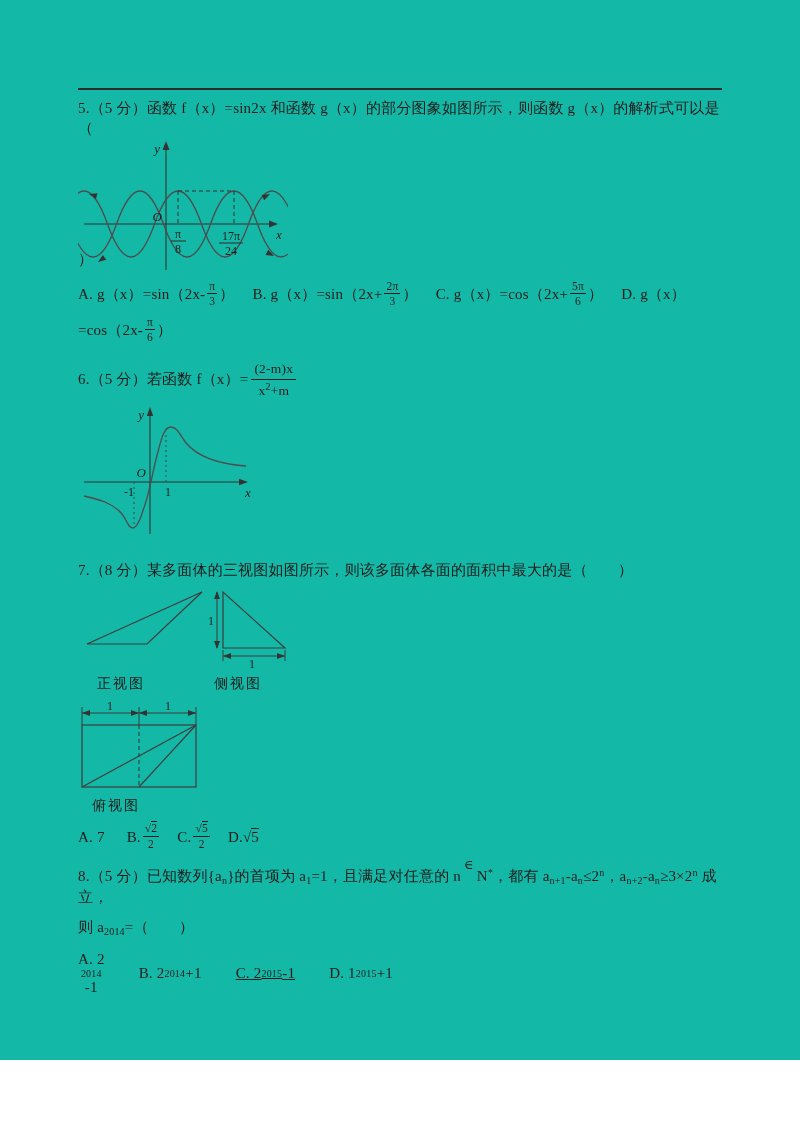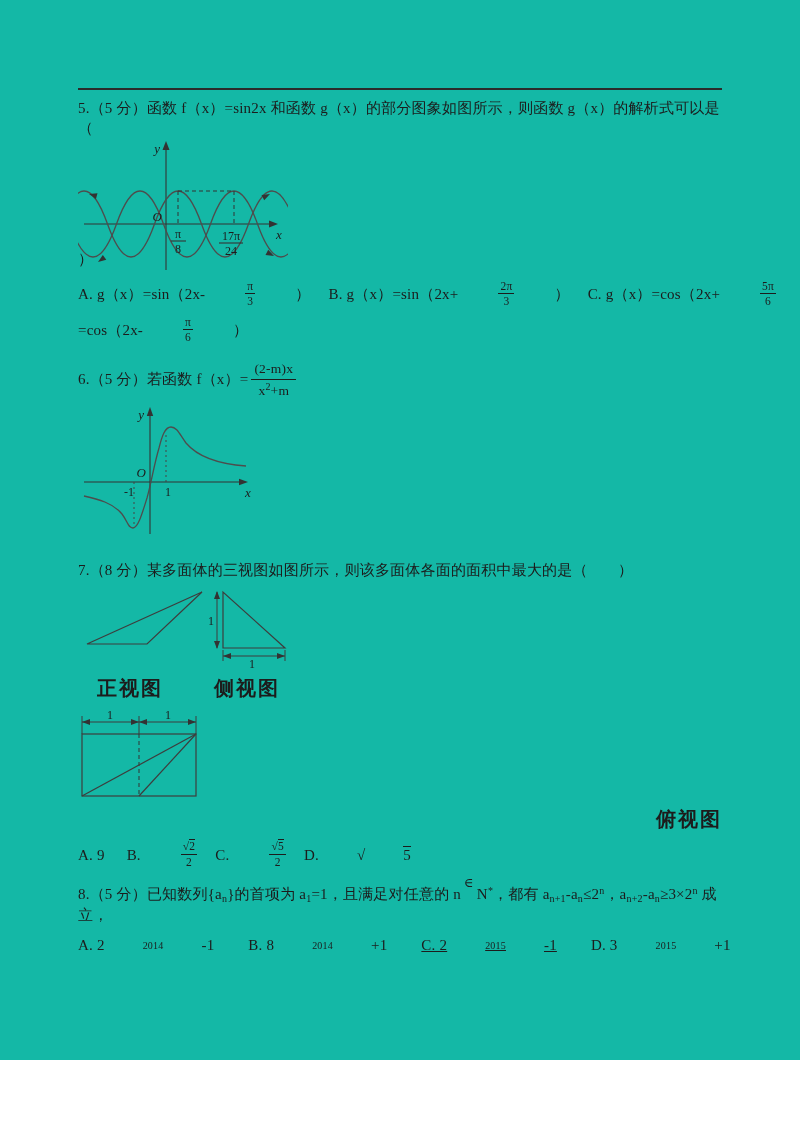--- a/index.html
+++ b/index.html
@@ -4,36 +4,36 @@
 <style>
   html,body{margin:0;padding:0;background:#fff;}
   body{font-family:"Liberation Serif","DejaVu Serif",serif;color:#1c1c1c;}
   .page{position:relative;width:800px;height:1060px;background:#14b8a6;box-sizing:border-box;padding:0 78px;overflow:hidden;}
   .rule{border:none;border-top:2px solid #2b2b2b;margin:88px 0 0 0;}
   .stem{font-size:15px;line-height:1.35;letter-spacing:.2px;}
   .mt8{margin-top:8px}.mt6{margin-top:6px}.mt10{margin-top:10px}.mt14{margin-top:14px}.mt16{margin-top:16px}
   .figwrap{position:relative;}
   .closeparen{position:absolute;left:0;bottom:6px;font-size:15px;}
   .optrow{display:flex;align-items:center;font-size:15px;letter-spacing:.2px;}
-  .optrow .opt{display:inline-flex;align-items:center;white-space:nowrap;gap:38px;}
+  .optrow .opt{display:inline-flex;align-items:center;white-space:nowrap;}
   .gap18>.opt{margin-right:18px}
   .frac{display:inline-flex;flex-direction:column;align-items:center;line-height:1.1;font-size:11.5px;margin:0 2px;transform:translateY(-1px);}
   .frac .n{border-bottom:1px solid #1c1c1c;padding:0 2px 1px 2px;}
   .frac .d{padding-top:1px;}
   .bigfrac{display:inline-flex;flex-direction:column;align-items:center;line-height:1.15;font-size:13.5px;margin:0 3px;}
   .bigfrac .n{border-bottom:1px solid #1c1c1c;padding:0 3px 2px 3px;text-align:right;}
   .bigfrac .d{padding-top:1px;text-align:center;}
   .sb{font-size:10px;vertical-align:-3px;}
   .sp{font-size:10px;vertical-align:5px;}
   .ol{border-top:1px solid #1c1c1c;padding-top:0;}
   .elem{position:relative;top:-12px;font-size:13px;margin:0 3px;}
   .stemflex{display:flex;align-items:center;font-size:15px;letter-spacing:.2px;}
   .views{display:flex;align-items:flex-start;margin:6px 0 0 6px;}
   .viewblock{display:flex;flex-direction:column;}
-  .cap{font-size:20px;font-weight:700;letter-spacing:2px;margin-top:4px;}
+  .cap{font-size:14px;font-weight:400;letter-spacing:2px;margin-top:4px;}
   svg{display:block;}
   svg text{font-family:"Liberation Serif","DejaVu Serif",serif;fill:#1c1c1c;}
   .axlbl{font-style:italic;font-size:13px;}
   .num{font-size:12px;}
   .curve{fill:none;stroke:#4d4d4d;stroke-width:1.3;}
   .axis{stroke:#333;stroke-width:1.1;}
   .dash{stroke:#333;stroke-width:1;stroke-dasharray:4 3;fill:none;}
   .dot{stroke:#444;stroke-width:1;stroke-dasharray:2 3;fill:none;}
   .fig7{stroke:#3d3d3d;stroke-width:1.2;fill:none;}
   .dim{stroke:#3d3d3d;stroke-width:1;fill:none;}
@@ -183,25 +183,25 @@
       <polygon class="ah" points="61,12 53,9 53,15"></polygon>
       <polygon class="ah" points="61,12 69,9 69,15"></polygon>
       <polygon class="ah" points="118,12 110,9 110,15"></polygon>
       <text class="num" x="32" y="9" text-anchor="middle">1</text>
       <text class="num" x="90" y="9" text-anchor="middle">1</text>
       <rect class="fig7" x="4" y="24" width="114" height="62"></rect>
       <path class="dash" d="M61,24 V86"></path>
       <line class="fig7" x1="4" y1="86" x2="118" y2="24"></line>
       <line class="fig7" x1="118" y1="24" x2="61" y2="86"></line>
     </svg>
-    <div class="cap" style="margin-left:14px;text-align:right;">俯视图</div>
+    <div class="cap" style="margin-left:14px;">俯视图</div>
   </div>
 
   <div class="optrow mt8">
-    <span class="opt" style="margin-right:22px;">A. 9</span>
+    <span class="opt" style="margin-right:22px;">A. 7</span>
     <span class="opt" style="margin-right:16px;">
       <span>B. </span>
       <span class="frac">
           <span class="n"><span>√</span><span class="ol">2</span></span>
           <span class="d">2</span>
         </span>
     </span>
     <span class="opt" style="margin-right:16px;">
       <span>C. </span>
       <span class="frac">
@@ -212,37 +212,40 @@
     <span class="opt">
       <span>D. </span>
       <span>√</span>
         <span class="ol">5</span>
     </span>
   </div>
 
   <div class="stem mt14">
     <span>8.（5 分）已知数列{a</span><span class="sb">n</span><span>}的首项为 a</span><span class="sb">1</span><span>=1，且满足对任意的 n</span><span class="elem">∈</span><span>N</span><span class="sp">*</span><span>，都有 a</span><span class="sb">n+1</span><span>-a</span><span class="sb">n</span><span>≤2</span><span class="sp">n</span><span>，a</span><span class="sb">n+2</span><span>-a</span><span class="sb">n</span><span>≥3×2</span><span class="sp">n</span><span> 成立，</span>
   </div>
+  <div class="stem" style="margin-top:10px;">
+    <span>则 a</span><span class="sb">2014</span><span>=（　　）</span>
+  </div>
 
   <div class="optrow" style="margin-top:12px;">
-    <span class="opt" style="margin-right:34px;">
+    <span class="opt" style="margin-right:34px;flex-direction:column;">
         <span>A. 2</span>
         <span class="sp">2014</span>
         <span>-1</span>
       </span>
     <span class="opt" style="margin-right:34px;">
-        <span>B. 8</span>
+        <span>B. 2</span>
         <span class="sp">2014</span>
         <span>+1</span>
       </span>
     <span class="opt" style="margin-right:34px;text-decoration:underline;">
         <span>C. 2</span>
         <span class="sp">2015</span>
         <span>-1</span>
       </span>
     <span class="opt">
-        <span>D. 3</span>
+        <span>D. 1</span>
         <span class="sp">2015</span>
         <span>+1</span>
       </span>
   </div>
 
 </div>
 
 </body></html>

